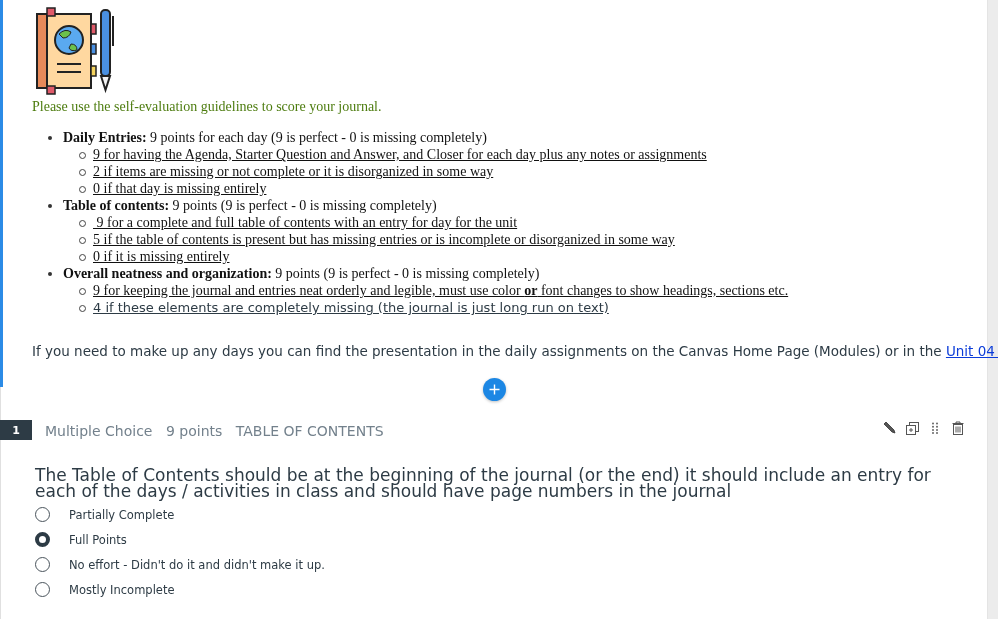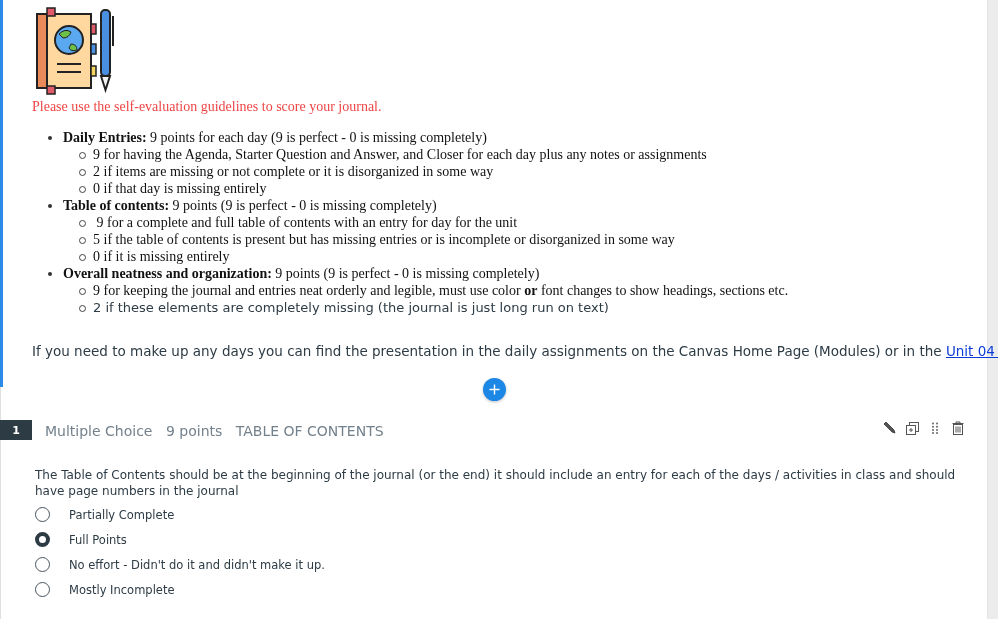--- a/index.html
+++ b/index.html
@@ -13,29 +13,29 @@
 
     
     .text-block {
       position: absolute; left: 0; top: 0; width: 987px; height: 387px;
       border-left: 3px solid #2b8be6;
     }
     .journal-icon { position: absolute; left: 30px; top: 4px; width: 88px; height: 92px; }
 
     .serif { font-family: "Liberation Serif", serif; }
     .intro {
-      position: absolute; left: 29px; top: 99px; font-size: 14px; color: #ef4444;
+      position: absolute; left: 29px; top: 99px; font-size: 14px; color: #4d7c0f;
     }
     .rubric { position: absolute; left: 29px; top: 129px; width: 920px; font-size: 14px; color: #111; }
     .rubric .lvl1 { position: relative; padding-left: 31px; line-height: 17px; }
     .rubric .lvl1::before {
       content: ""; position: absolute; left: 16px; top: 7px; width: 4px; height: 4px;
       background: #333; border-radius: 50%;
     }
-    .rubric .lvl2 { position: relative; padding-left: 61px; line-height: 17px; }
+    .rubric .lvl2 { position: relative; padding-left: 61px; line-height: 17px; text-decoration: underline; }
     .rubric .lvl2::before {
       content: ""; position: absolute; left: 47px; top: 6px; width: 5px; height: 5px;
       border: 1px solid #444; border-radius: 50%;
     }
     .rubric .lvl2.lato { font-family: "DejaVu Sans", sans-serif; font-size: 13px; color: #2d3b45; line-height: 18px; }
     .rubric b { font-weight: bold; }
 
     .makeup {
       position: absolute; left: 29px; top: 343px; font-size: 13.5px; color: #2d3b45; white-space: nowrap;
     }
@@ -60,21 +60,21 @@
       display: flex; align-items: center; justify-content: center;
     }
     .q-meta {
       position: absolute; left: 45px; top: 423px; font-size: 14px; color: #73818c; white-space: nowrap;
     }
     .q-meta span { margin-right: 9px; }
     .q-tools { position: absolute; left: 882px; top: 420px; height: 16px; display: flex; gap: 9px; align-items: center; }
     .q-tools .tool { width: 14px; height: 14px; display: flex; align-items: center; justify-content: center; cursor: pointer; }
 
     .q-text {
-      position: absolute; left: 35px; top: 467px; width: 925px; font-size: 12px; line-height: 16px; color: #2d3b45;
+      position: absolute; left: 35px; top: 467px; width: 925px; font-size: 17px; line-height: 16px; color: #2d3b45;
     }
     .answers { position: absolute; left: 35px; top: 502px; }
     .answer { display: flex; align-items: center; height: 25px; cursor: pointer; }
     .radio {
       width: 15px; height: 15px; border-radius: 50%; border: 1.5px solid #4a545c; margin-right: 19px; flex: none; background: #fff;
     }
     .radio.checked { border: 4px solid #2d3b45; }
     .answer-label { font-size: 11.5px; color: #2d3b45; }
   </style>
 </head>
@@ -108,21 +108,21 @@
     <div class="lvl2">2 if items are missing or not complete or it is disorganized in some way</div>
     <div class="lvl2">0 if that day is missing entirely</div>
 
     <div class="lvl1"><b>Table of contents:</b><span> 9 points (9 is perfect - 0 is missing completely)</span></div>
     <div class="lvl2" style="white-space:pre"> 9 for a complete and full table of contents with an entry for day for the unit</div>
     <div class="lvl2">5 if the table of contents is present but has missing entries or is incomplete or disorganized in some way</div>
     <div class="lvl2">0 if it is missing entirely</div>
 
     <div class="lvl1"><b>Overall neatness and organization:</b><span> 9 points (9 is perfect - 0 is missing completely)</span></div>
     <div class="lvl2"><span>9 for keeping the journal and entries neat orderly and legible, must use color </span><b>or</b><span> font changes to show headings, sections etc.</span></div>
-    <div class="lvl2 lato">2 if these elements are completely missing (the journal is just long run on text)</div>
+    <div class="lvl2 lato">4 if these elements are completely missing (the journal is just long run on text)</div>
   </div>
 
   <p class="makeup"><span>If you need to make up any days you can find the presentation in the daily assignments on the Canvas Home Page (Modules) or in the </span><a href="#">Unit 04 Folder</a></p>
 </section>
 
 <div class="add-button">
   <svg width="11" height="11" viewBox="0 0 11 11">
       <path d="M5.5 0.5v10M0.5 5.5h10" stroke="#fff" stroke-width="1.4"></path>
     </svg>
 </div>

